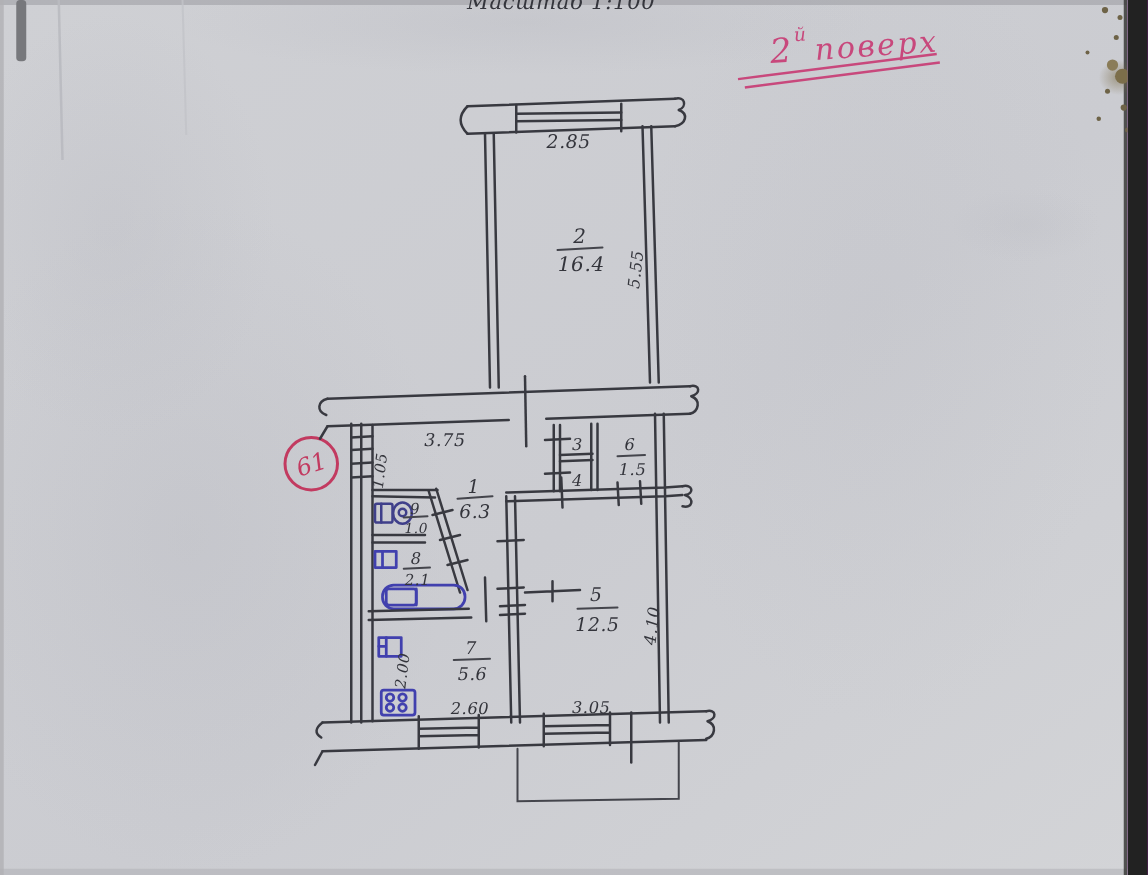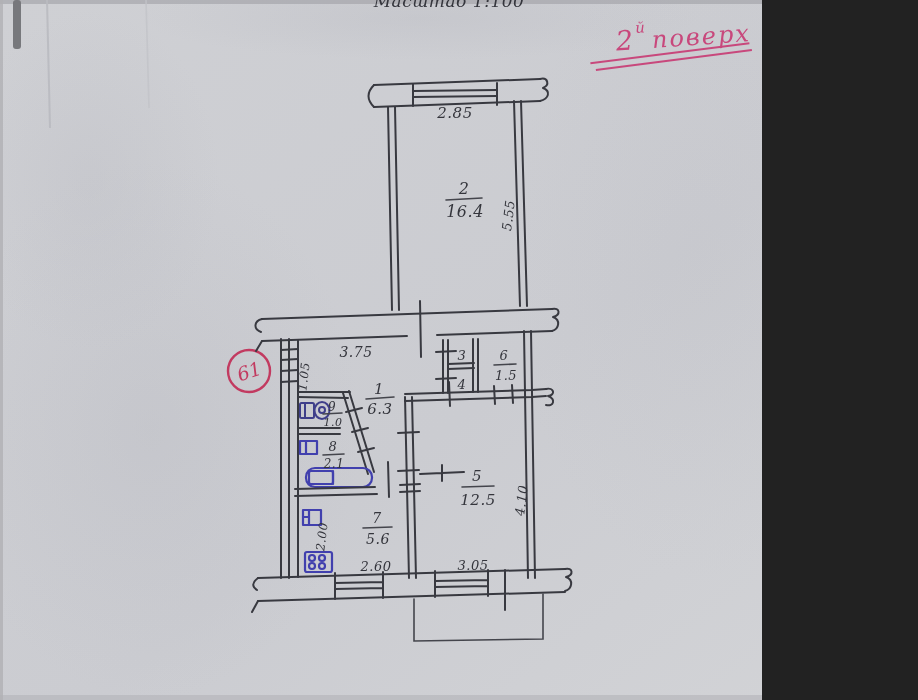--- a/index.html
+++ b/index.html
@@ -1,16 +1,16 @@
 <!DOCTYPE html>
 <html><head>
 <meta charset="utf-8">
 <style>
   html,body{margin:0;padding:0;background:#222;}
-  .stage{position:relative;width:762px;height:700px;overflow:hidden;background:#a21caf;
+  .stage{position:relative;width:902px;height:700px;overflow:hidden;background:#a21caf;
          font-family:"DejaVu Serif", serif;text-align:center;}
   svg{position:absolute;left:0;top:0;display:block;}
   .ink{stroke:#383940;stroke-width:2;fill:none;stroke-linecap:round;stroke-linejoin:round;}
   .ink-thin{stroke:#44454c;stroke-width:1.6;fill:none;stroke-linecap:round;}
   .blue{stroke:#4140ae;stroke-width:2.2;fill:none;stroke-linecap:round;stroke-linejoin:round;}
   .navy{stroke:#3f3f8a;stroke-width:2;fill:none;stroke-linecap:round;}
   .hw{font-family:"DejaVu Serif",serif;font-style:italic;fill:#34353c;letter-spacing:.5px;}
   .pink{fill:#c8487c;font-family:"DejaVu Serif",serif;font-style:italic;}
   .red{fill:#c23a60;font-family:"DejaVu Serif",serif;font-style:italic;}
 </style>

